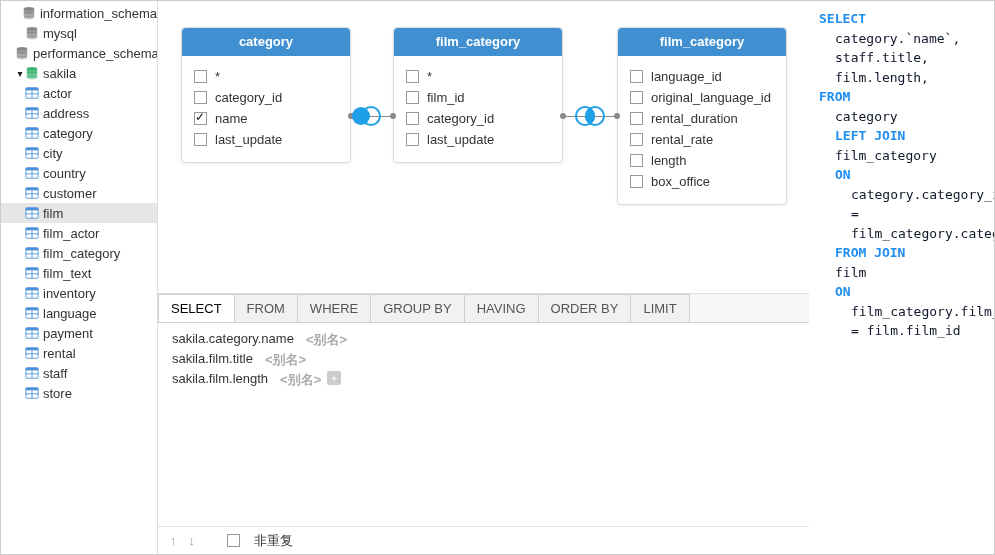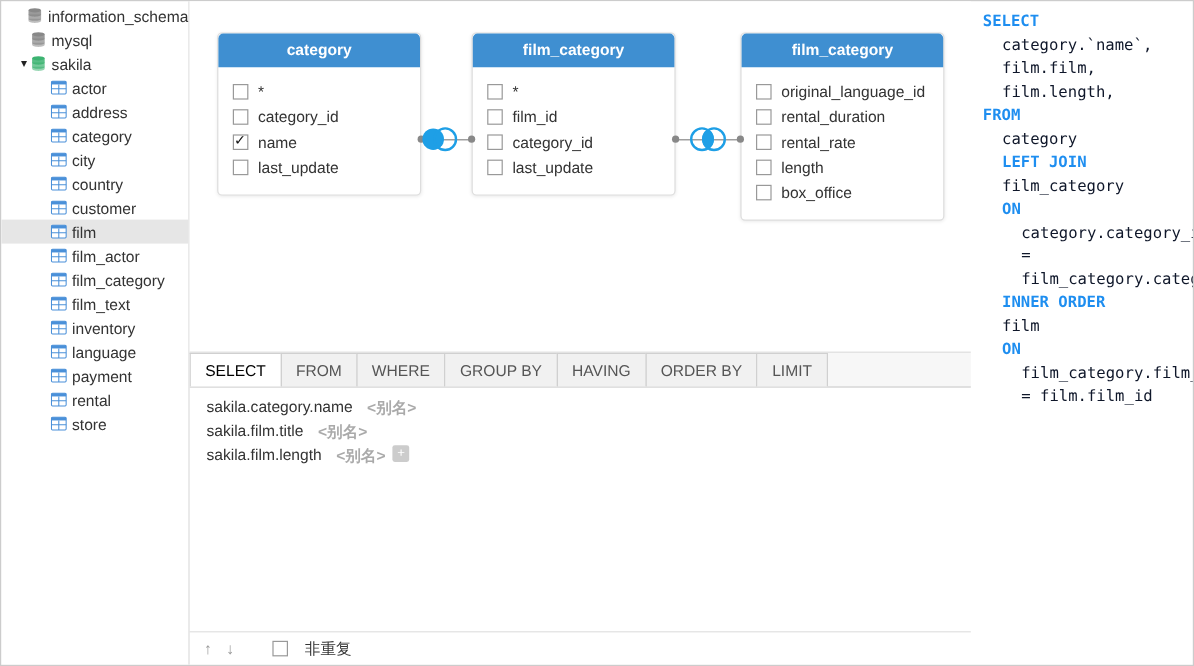--- a/index.html
+++ b/index.html
@@ -8,21 +8,21 @@
 
   
   .sidebar { width:157px; border-right:1px solid #ddd; overflow:hidden; padding-top:2px; }
   .tree-item { display:flex; align-items:center; height:20px; padding-left:6px; cursor:pointer; }
   .tree-item.selected { background:#e6e6e6; }
   .tree-item .arrow { width:10px; text-align:center; color:#222; font-size:10px; }
   .tree-item .icon { margin-right:4px; display:flex; align-items:center; }
   .db-icon svg { width:14px; height:14px; }
   .table-icon svg { width:14px; height:14px; }
   .tree-item.level-1 { padding-left:14px; }
-  .tree-item.level-2 { padding-left:41px;align-items:center; }
+  .tree-item.level-2 { padding-left:24px;align-items:center; }
 
   
   .center { flex:1; display:flex; flex-direction:column; min-width:0; }
   .canvas { flex:1; position:relative; background:#fff; border-bottom:1px solid #ddd; overflow:hidden; }
   .table-box { position:absolute; width:170px; background:#fff; border:1px solid #ddd; border-radius:4px; box-shadow:0 1px 3px rgba(0,0,0,0.08); }
   .table-title { background:#3f8fd1; color:#fff; font-weight:bold; text-align:center; height:28px; line-height:28px; border-radius:4px 4px 0 0; font-size:13px; }
   .field-list { padding:10px 12px 12px; }
   .field-row { display:flex; align-items:center; height:21px; font-size:13px; color:#333; cursor:pointer; }
   .field-row .chk { width:13px; height:13px; border:1px solid #999; margin-right:8px; position:relative; background:#fff; }
   .field-row .chk.checked::after { content:"✓"; position:absolute; left:0; top:-3px; font-size:12px; color:#111; }
@@ -73,20 +73,32 @@
         <svg viewBox="0 0 16 16">
           <ellipse cx="8" cy="3" rx="6" ry="2" fill="#888"></ellipse>
           <path d="M2 3v4c0 1.1 2.7 2 6 2s6-.9 6-2V3" fill="#888" opacity="0.85"></path>
           <path d="M2 7v4c0 1.1 2.7 2 6 2s6-.9 6-2V7" fill="#888" opacity="0.7"></path>
           <path d="M2 11v2c0 1.1 2.7 2 6 2s6-.9 6-2v-2" fill="#888" opacity="0.55"></path>
         </svg>
       </span>
                <span>mysql</span>
              </div>
     <div class="tree-item level-1">
+               <span class="arrow"> </span>
+               <span class="icon db-icon">
+        <svg viewBox="0 0 16 16">
+          <ellipse cx="8" cy="3" rx="6" ry="2" fill="#888"></ellipse>
+          <path d="M2 3v4c0 1.1 2.7 2 6 2s6-.9 6-2V3" fill="#888" opacity="0.85"></path>
+          <path d="M2 7v4c0 1.1 2.7 2 6 2s6-.9 6-2V7" fill="#888" opacity="0.7"></path>
+          <path d="M2 11v2c0 1.1 2.7 2 6 2s6-.9 6-2v-2" fill="#888" opacity="0.55"></path>
+        </svg>
+      </span>
+               <span>performance_schema</span>
+             </div>
+    <div class="tree-item level-1">
                <span class="arrow">▾</span>
                <span class="icon db-icon">
         <svg viewBox="0 0 16 16">
           <ellipse cx="8" cy="3" rx="6" ry="2" fill="#3cb371"></ellipse>
           <path d="M2 3v4c0 1.1 2.7 2 6 2s6-.9 6-2V3" fill="#3cb371" opacity="0.85"></path>
           <path d="M2 7v4c0 1.1 2.7 2 6 2s6-.9 6-2V7" fill="#3cb371" opacity="0.7"></path>
           <path d="M2 11v2c0 1.1 2.7 2 6 2s6-.9 6-2v-2" fill="#3cb371" opacity="0.55"></path>
         </svg>
       </span>
                <span>sakila</span>
@@ -237,20 +249,31 @@
     <div class="tree-item level-2">
                    <span class="icon table-icon">
         <svg viewBox="0 0 16 16">
           <rect x="1" y="2" width="14" height="12" rx="1" fill="#fff" stroke="#4a90d9"></rect>
           <rect x="1" y="2" width="14" height="3" fill="#4a90d9"></rect>
           <line x1="1" y1="9" x2="15" y2="9" stroke="#4a90d9"></line>
           <line x1="8" y1="5" x2="8" y2="14" stroke="#4a90d9"></line>
         </svg>
       </span>
                    <span>rental</span>
+                 </div>
+    <div class="tree-item level-2">
+                   <span class="icon table-icon">
+        <svg viewBox="0 0 16 16">
+          <rect x="1" y="2" width="14" height="12" rx="1" fill="#fff" stroke="#4a90d9"></rect>
+          <rect x="1" y="2" width="14" height="3" fill="#4a90d9"></rect>
+          <line x1="1" y1="9" x2="15" y2="9" stroke="#4a90d9"></line>
+          <line x1="8" y1="5" x2="8" y2="14" stroke="#4a90d9"></line>
+        </svg>
+      </span>
+                   <span>staff</span>
                  </div>
     <div class="tree-item level-2">
                    <span class="icon table-icon">
         <svg viewBox="0 0 16 16">
           <rect x="1" y="2" width="14" height="12" rx="1" fill="#fff" stroke="#4a90d9"></rect>
           <rect x="1" y="2" width="14" height="3" fill="#4a90d9"></rect>
           <line x1="1" y1="9" x2="15" y2="9" stroke="#4a90d9"></line>
           <line x1="8" y1="5" x2="8" y2="14" stroke="#4a90d9"></line>
         </svg>
       </span>
@@ -298,20 +321,24 @@
                </div>
           <div class="field-row">
                  <span class="chk"></span>
                  <span>last_update</span>
                </div>
         </div>
              </div>
       <div class="table-box" style="left:459px;top:26px">
                <div class="table-title">film_category</div>
                <div class="field-list">
+          <div class="field-row">
+                 <span class="chk"></span>
+                 <span>language_id</span>
+               </div>
           <div class="field-row">
                  <span class="chk"></span>
                  <span>original_language_id</span>
                </div>
           <div class="field-row">
                  <span class="chk"></span>
                  <span>rental_duration</span>
                </div>
           <div class="field-row">
                  <span class="chk"></span>
@@ -376,25 +403,25 @@
       <span class="arrows">↓</span>
       <span class="chk2"></span>
       <span>非重复</span>
     </div>
   </div>
 </div>
 
 <div class="sql-panel" id="sql-panel">
     <div class="kw indent0">SELECT</div>
     <div class="ident indent1">category.`name`,</div>
-    <div class="ident indent1">film.film,</div>
+    <div class="ident indent1">staff.title,</div>
     <div class="ident indent1">film.length,</div>
     <div class="kw indent0">FROM</div>
     <div class="ident indent1">category</div>
     <div class="kw indent1">LEFT JOIN</div>
     <div class="ident indent1">film_category</div>
     <div class="kw indent1">ON</div>
     <div class="ident indent2">category.category_id = film_category.category_id</div>
-    <div class="kw indent1">INNER ORDER</div>
+    <div class="kw indent1">FROM JOIN</div>
     <div class="ident indent1">film</div>
     <div class="kw indent1">ON</div>
     <div class="ident indent2">film_category.film_id = film.film_id</div>
   </div>
 
 </body></html>

